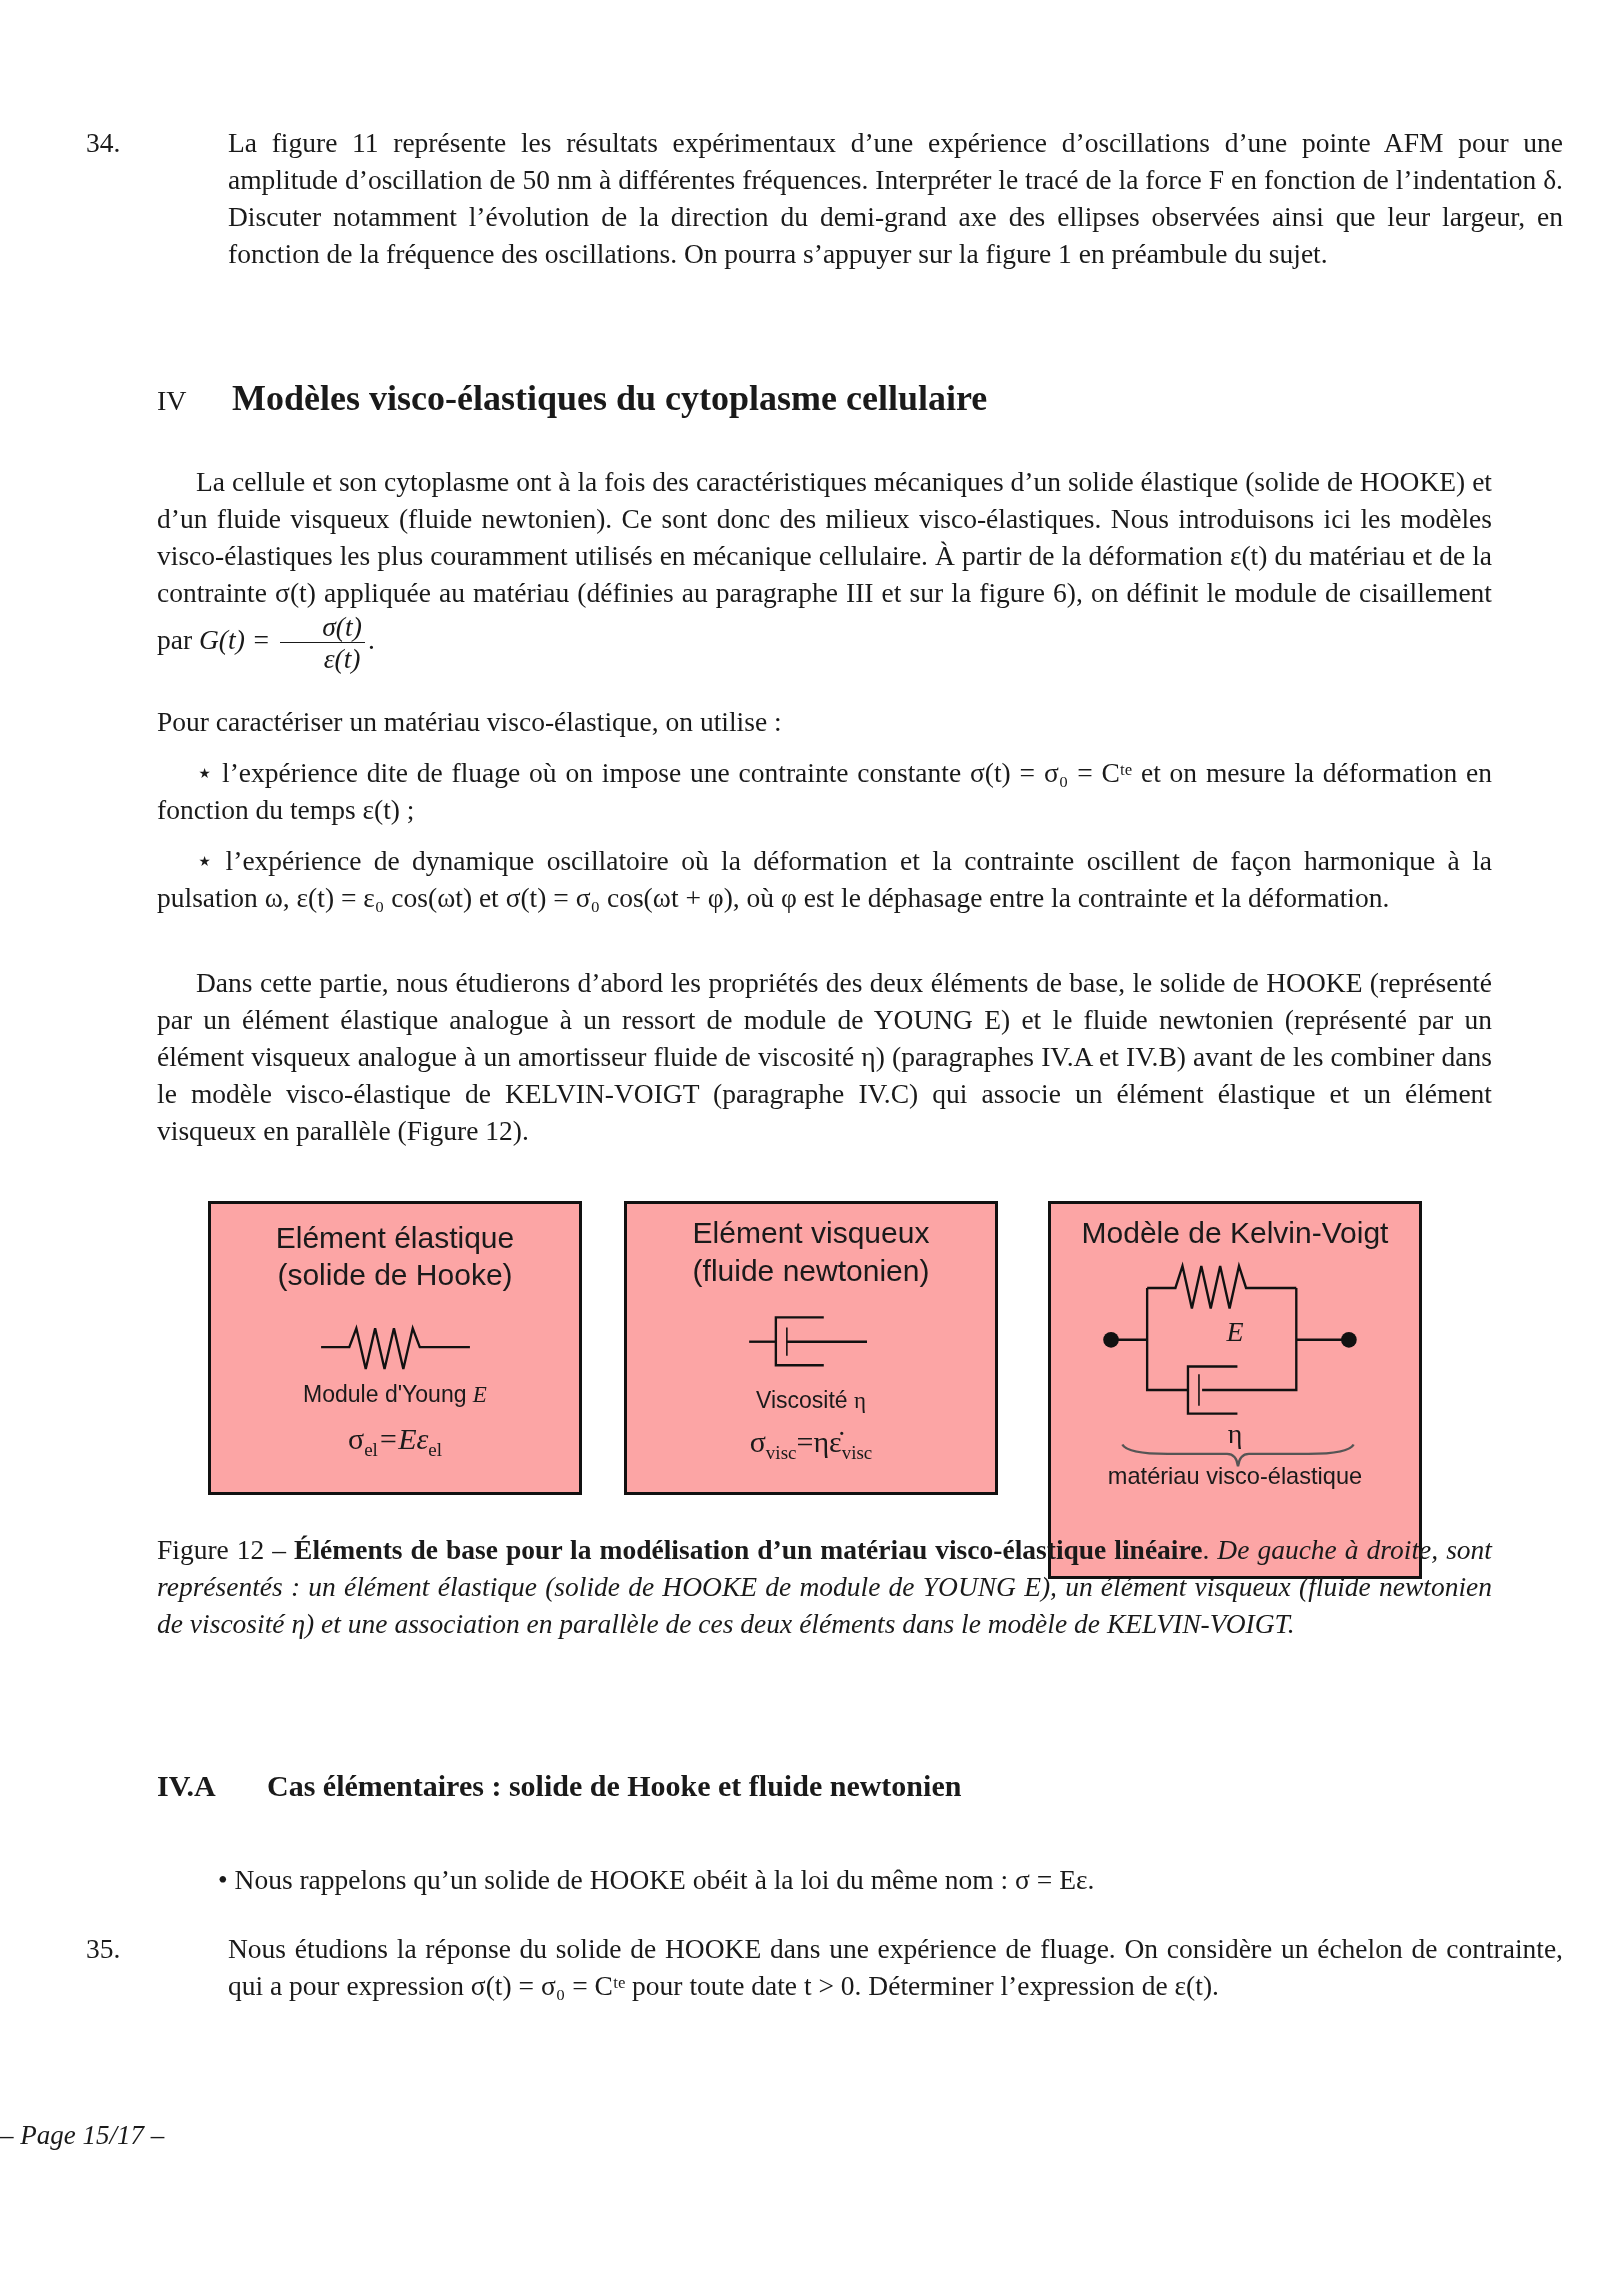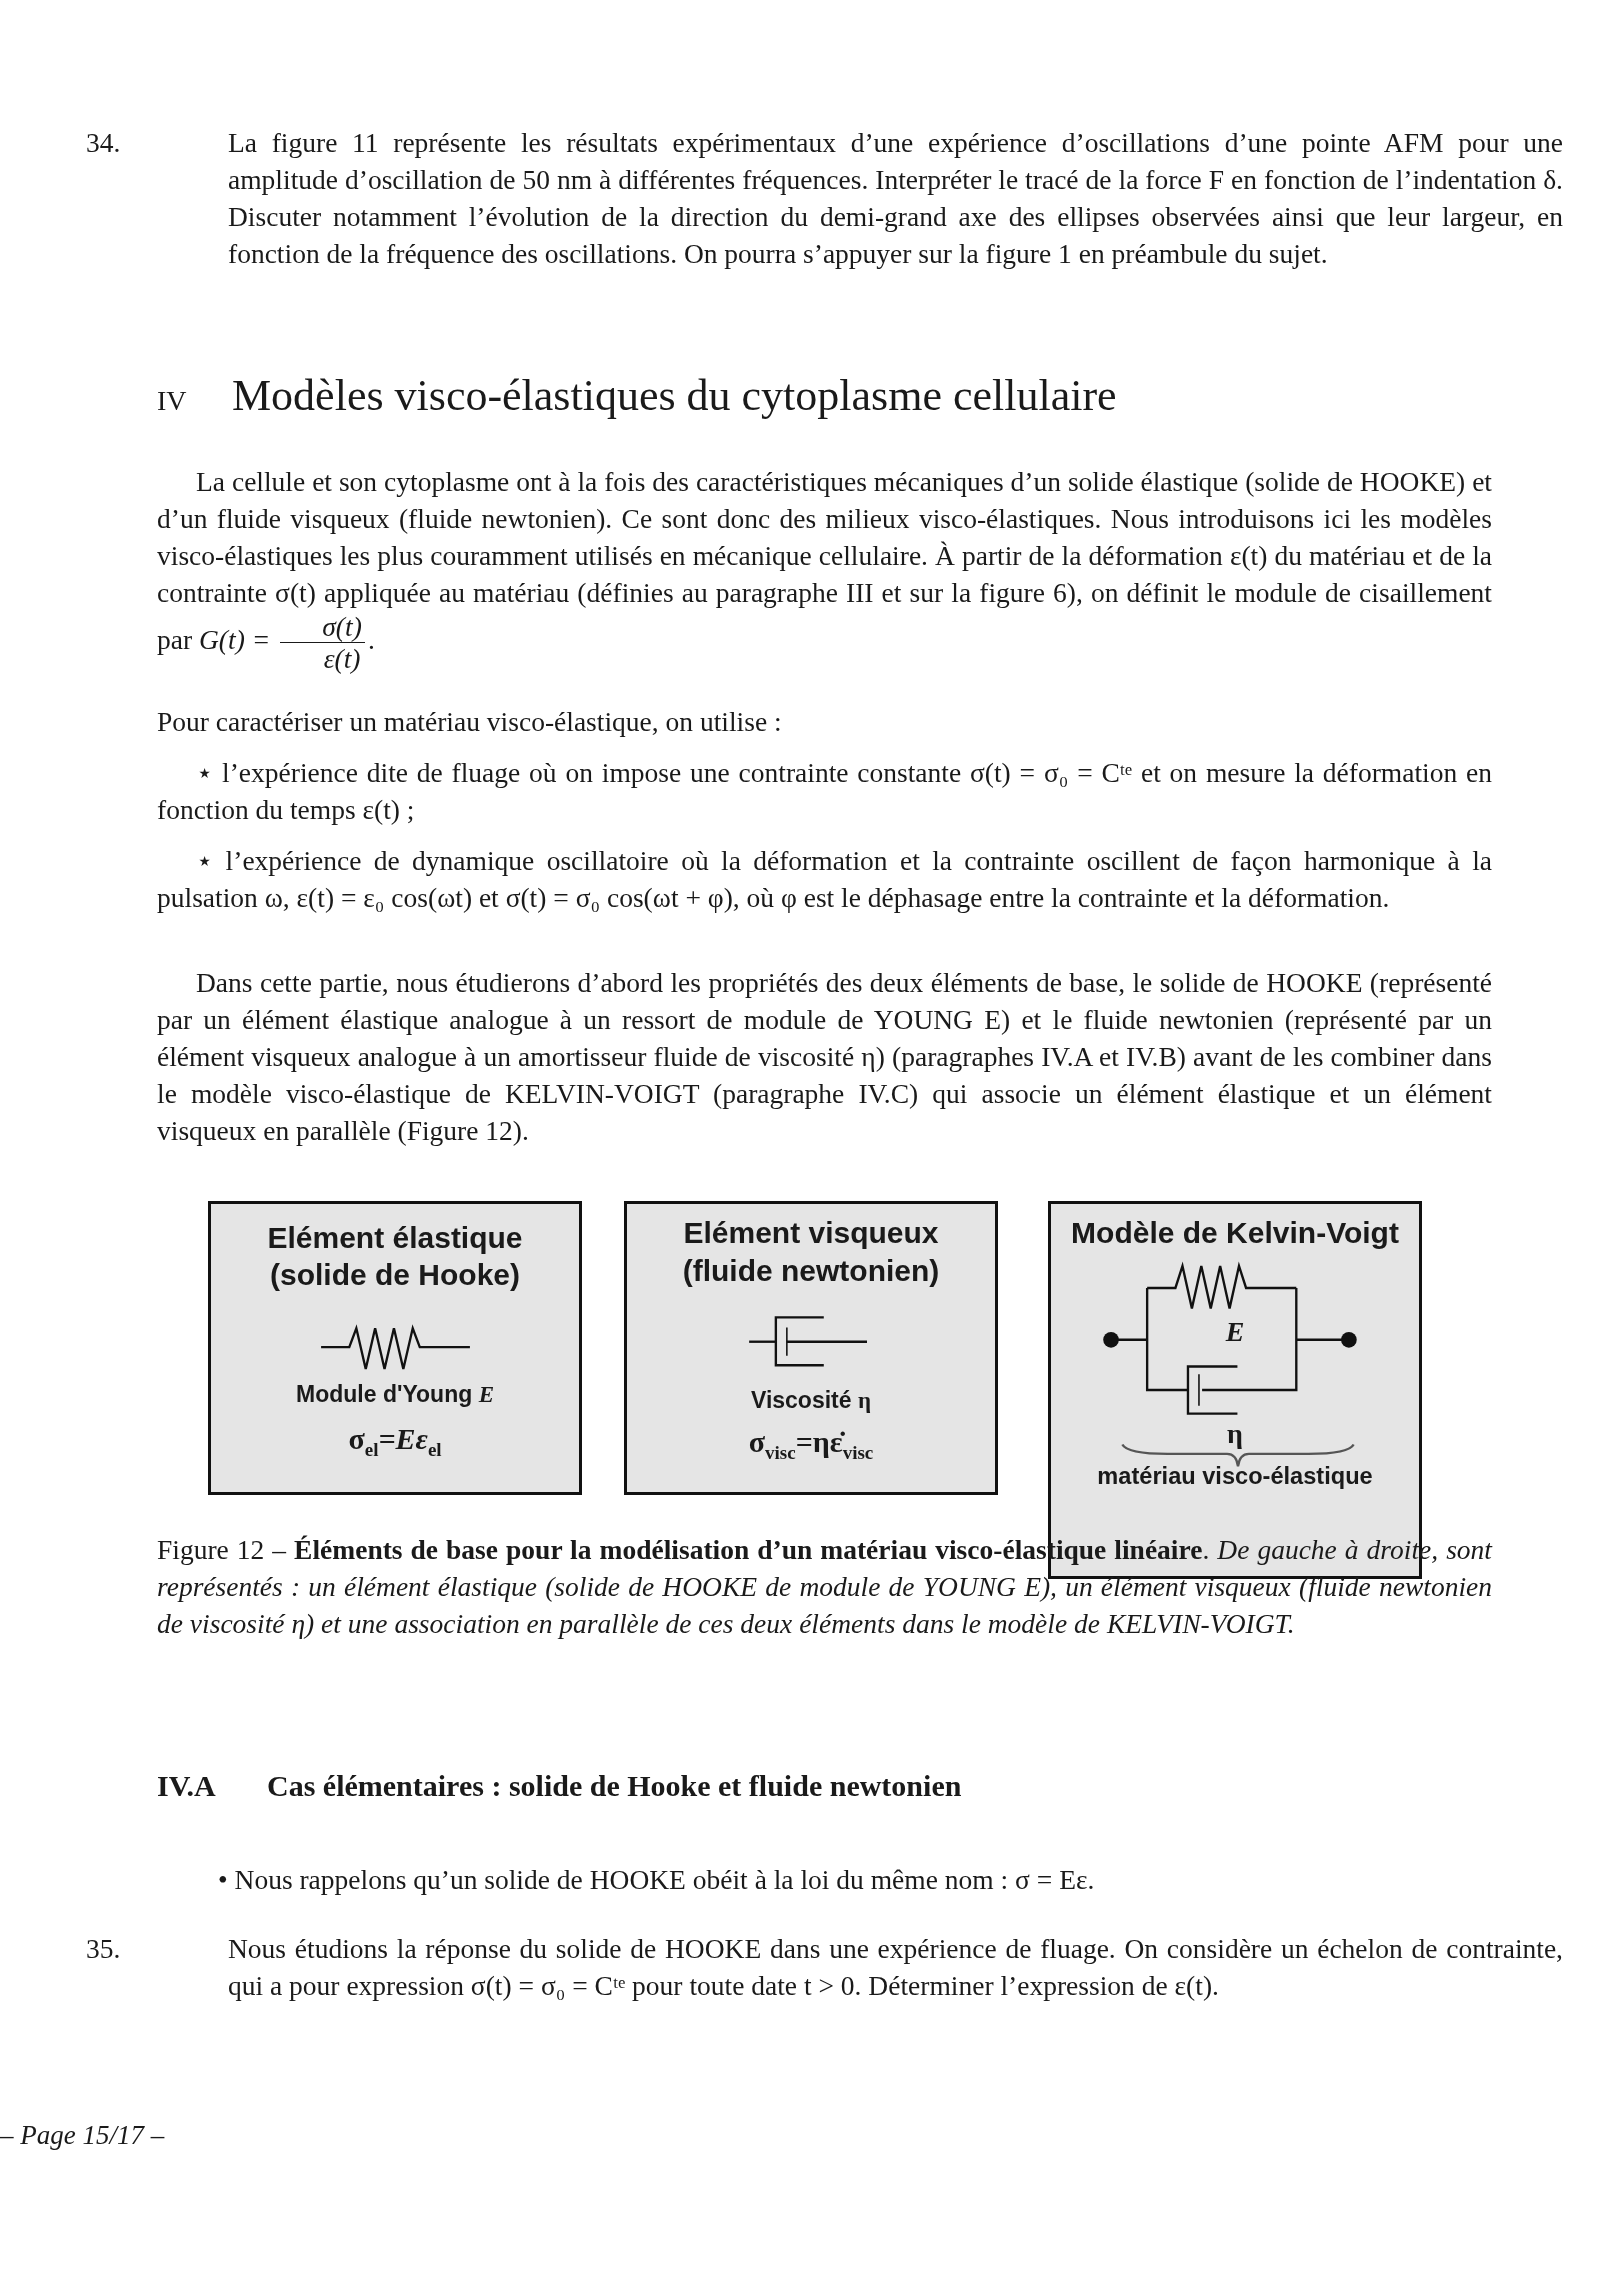--- a/index.html
+++ b/index.html
@@ -7,28 +7,28 @@
          font-family: "DejaVu Serif", "Liberation Serif", serif; color: #1a1a1a; }
   .page { position: absolute; left: 0; top: 0; width: 1623px; height: 2295px; }
   .txt { position: absolute; left: 157px; width: 1335px; font-size: 27.5px; line-height: 37px;
          text-align: justify; font-family: "Liberation Serif", "DejaVu Serif", serif; }
   .qnum { font-weight: normal; display: inline-block; width: 71px; }
   .hang { padding-left: 71px; text-indent: -71px; }
   .indent { text-indent: 39px; }
   .m { font-style: italic; }
   .sec-title { position: absolute; left: 157px; font-family: "Liberation Serif", serif; }
   .sec-num { font-size: 28px; font-variant: small-caps; display: inline-block; width: 75px; font-weight: normal; margin-top: 16px; }
-  .sec-label { font-size: 44px; font-weight: normal; }
+  .sec-label { font-size: 36px; font-weight: bold; }
   .sub-title { position: absolute; left: 157px; font-family: "Liberation Serif", serif; font-weight: bold; font-size: 30px; }
   .sub-num { display: inline-block; width: 110px; }
   .frac { display: inline-block; vertical-align: middle; text-align: center; margin: 0 3.1px; }
   .frac span { display: block; line-height: 31px; }
   .frac .num { border-bottom: 1.6px solid #1a1a1a; padding: 0 3.1px; }
-  .box { position: absolute; border: 3.9px solid #111; background: #e5e5e5; box-sizing: border-box;
-         font-family: "Liberation Sans", "DejaVu Sans", sans-serif; text-align: center; font-weight: bold; }
+  .box { position: absolute; border: 3.9px solid #111; background: #fca5a5; box-sizing: border-box;
+         font-family: "Liberation Sans", "DejaVu Sans", sans-serif; text-align: center; }
   .box-title { position: absolute; left: 0; right: 0; font-size: 30px; line-height: 36px; }
   .box-label { position: absolute; left: 0; right: 0; font-size: 23px; }
   .box-eq { position: absolute; left: 0; right: 0; font-family: "Liberation Serif", serif; font-size: 30px; }
   .box-eq sub { font-size: 19px; }
   .caption { position: absolute; left: 157px; width: 1335px; font-size: 27.5px; line-height: 37px;
              text-align: justify; font-family: "Liberation Serif", serif; }
   .caption .bold { font-weight: bold; }
   .caption .it { font-style: italic; }
   .footer { position: absolute; left: 0; width: 1623px; top: 2120px; text-align: left;
             font-family: "Liberation Serif", serif; font-style: italic; font-size: 27px; }

